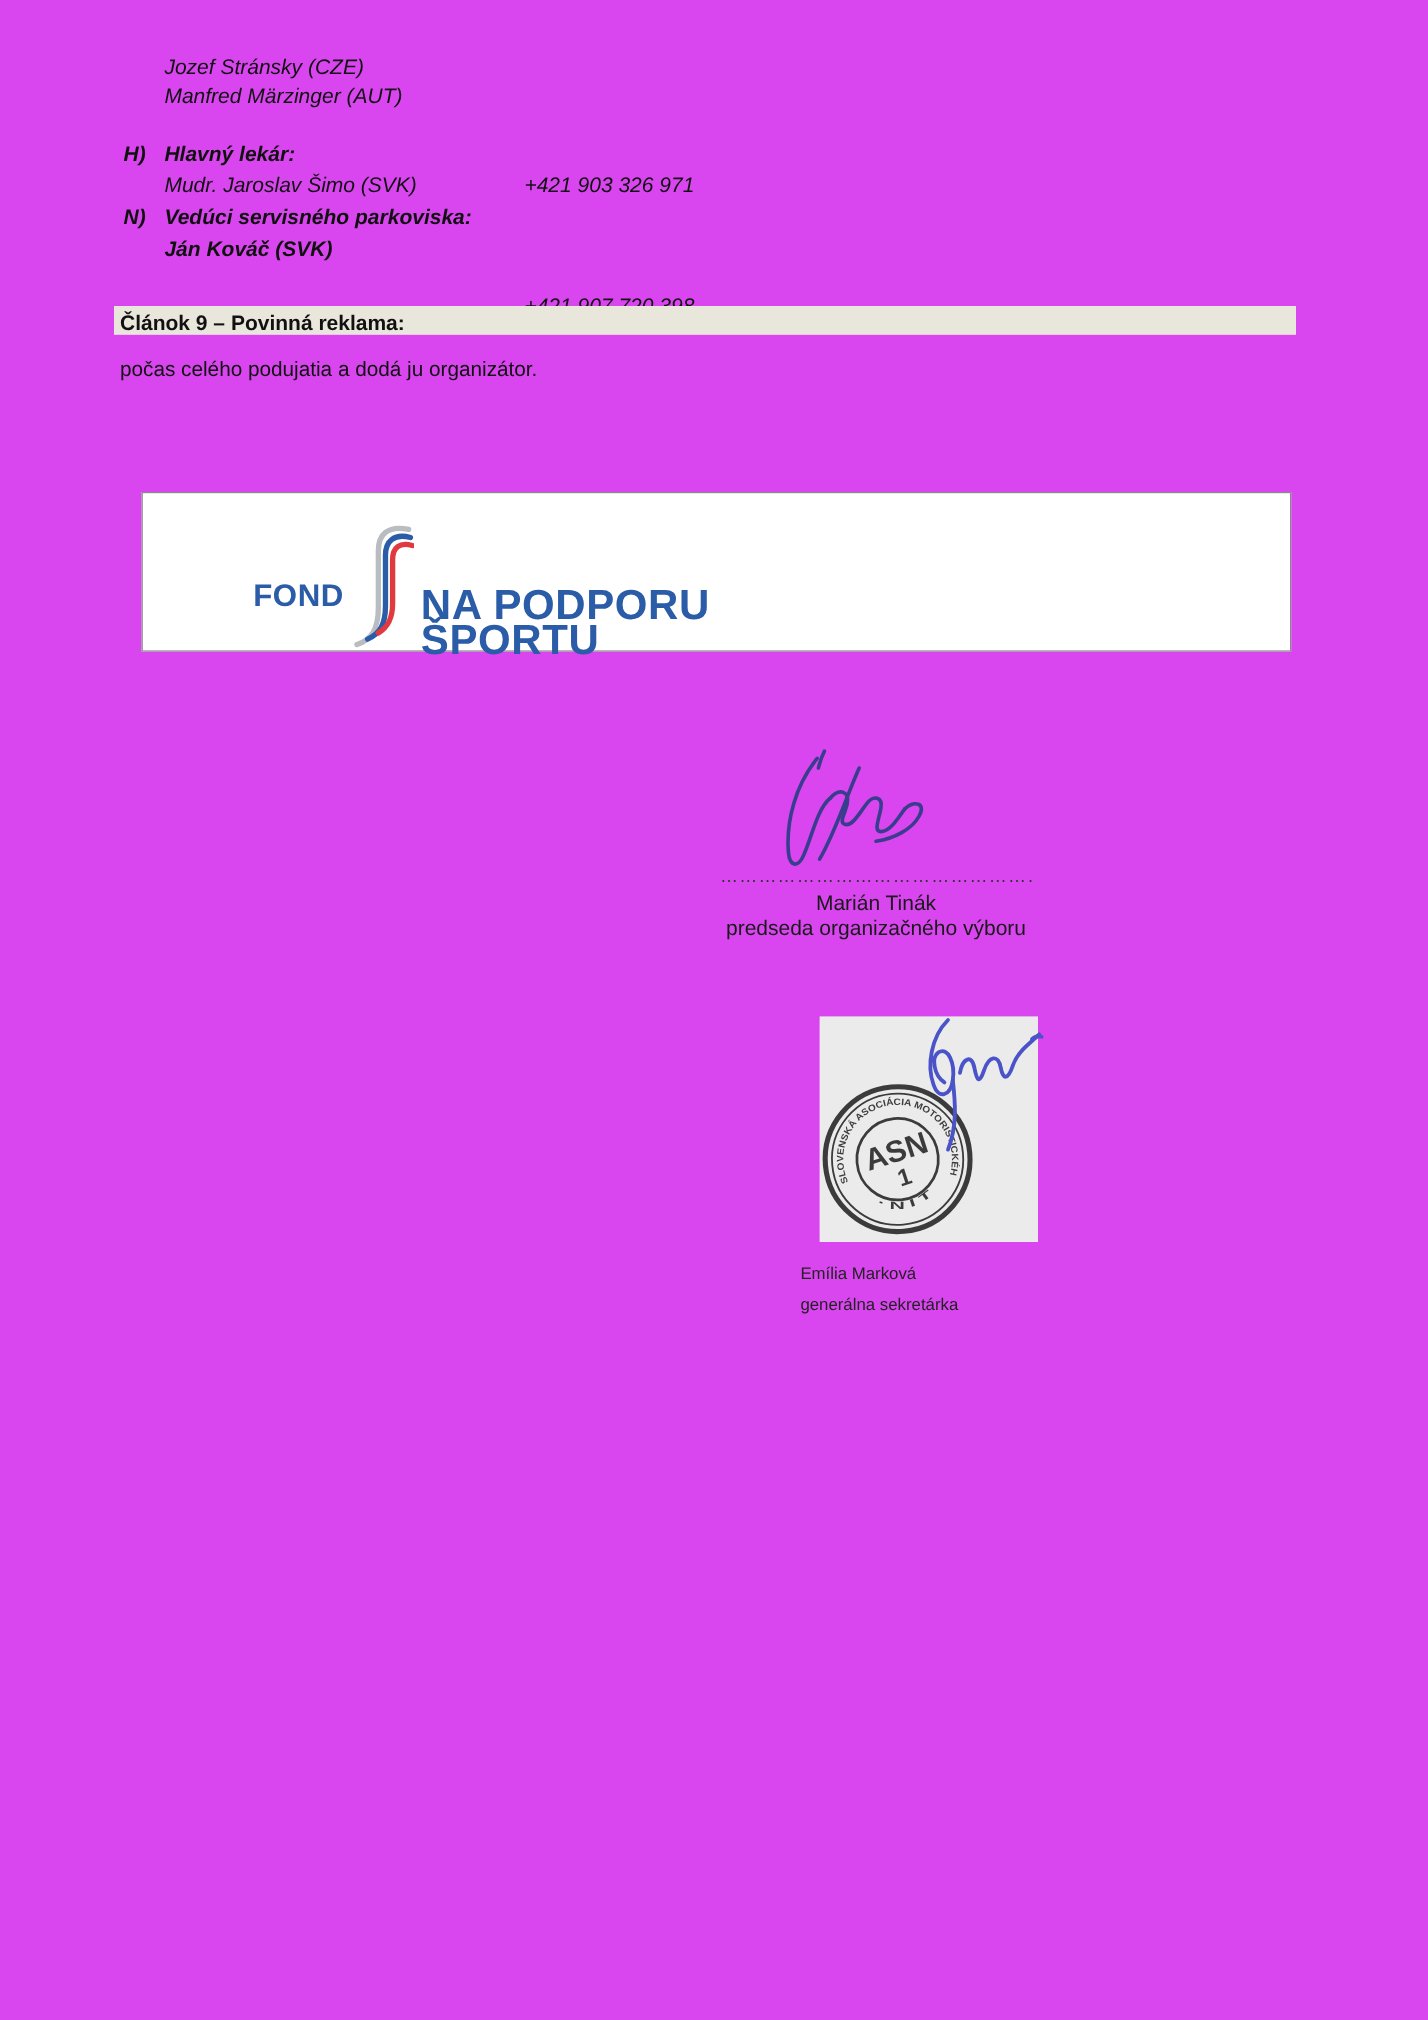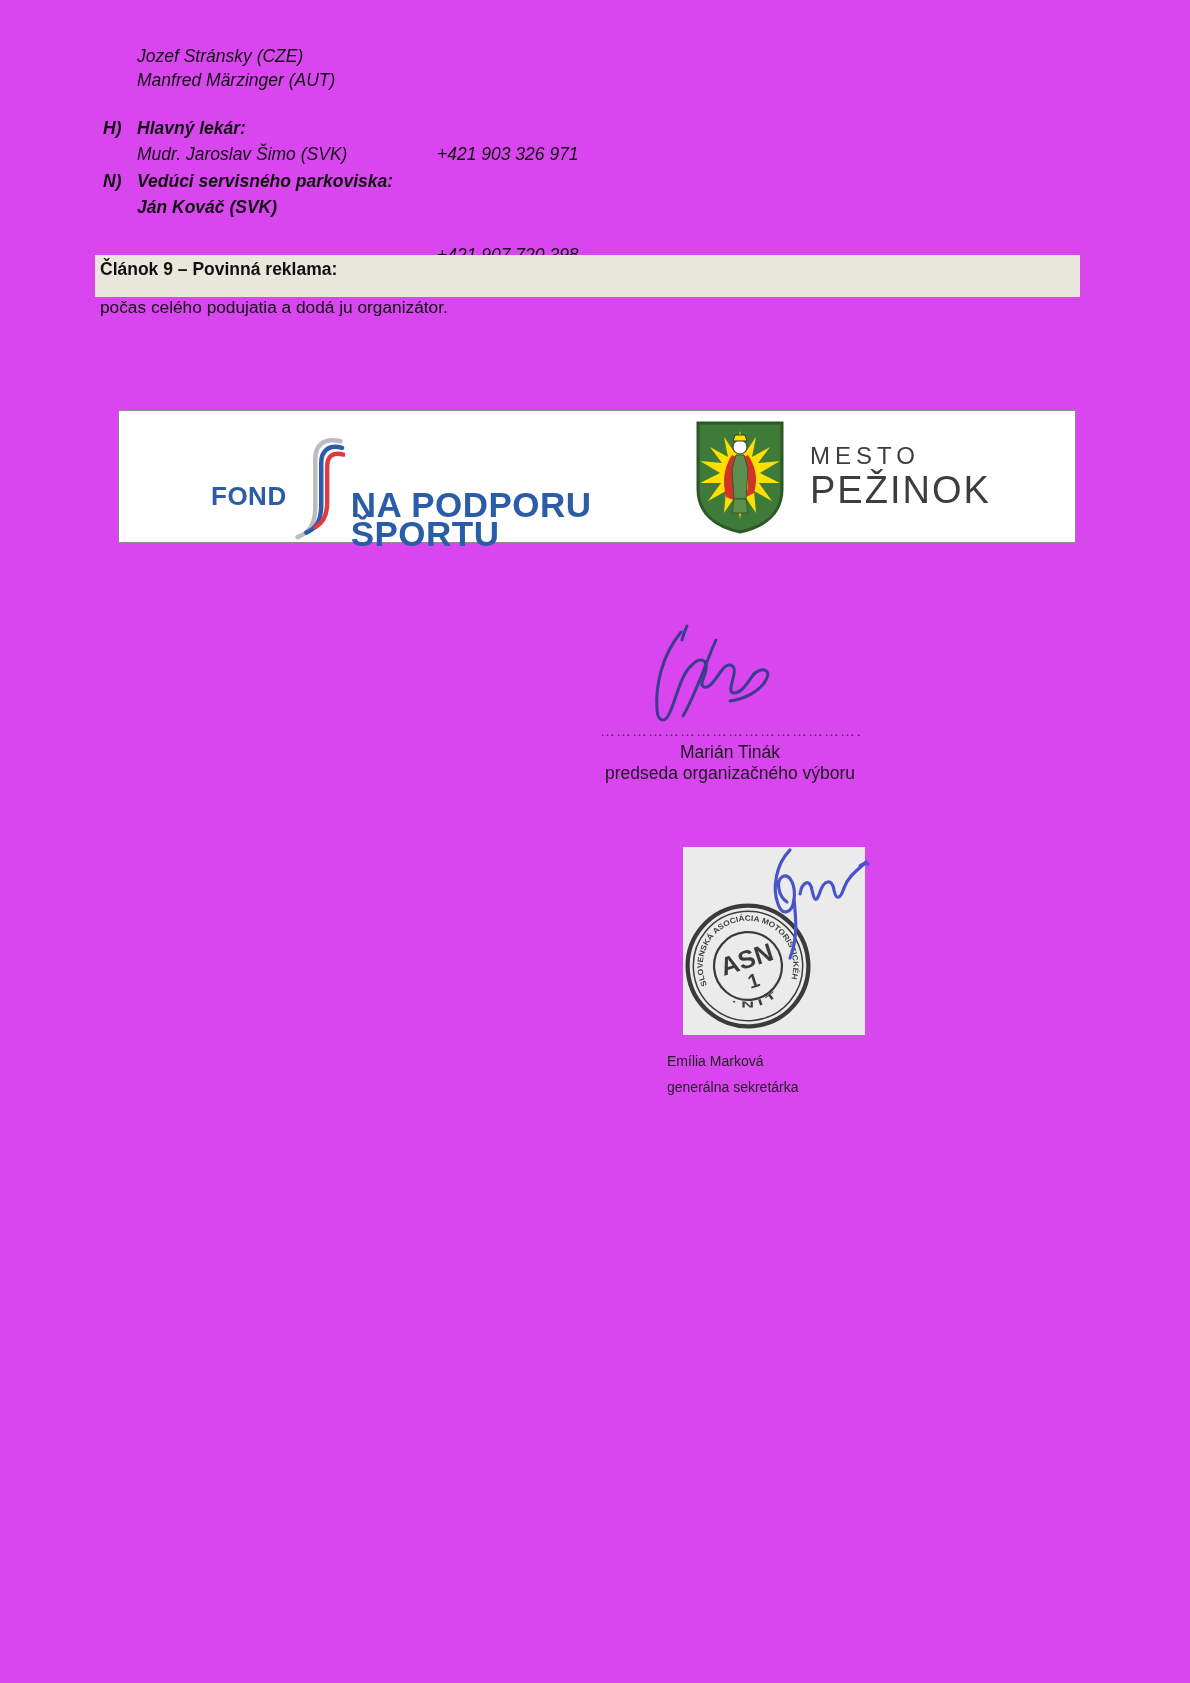--- a/index.html
+++ b/index.html
@@ -10,21 +10,21 @@
     background:#d946ef;
     font-family:"Liberation Sans", sans-serif;
     color:#111;
     overflow:hidden;
   }
   .abs{position:absolute;}
   .it{font-style:italic;}
   .bi{font-style:italic;font-weight:bold;}
   .body-txt{font-size:17.5px;line-height:24px;}
   .heading-band{
-    left:95px;top:255px;width:985px;height:42px;
+    left:95px;top:255px;width:985px;height:24px;
     background:#e9e7dc;
     font-weight:bold;font-size:17.5px;line-height:28px;
     padding-left:5px;box-sizing:border-box;
   }
   .para{
     left:100px;top:296px;width:915px;
     font-size:17.3px;line-height:22.5px;
   }
   .para .l1{text-align:justify;text-align-last:justify;}
   .logo-box{
@@ -92,38 +92,20 @@
         <path d="M64,10 C40,5 30,16 30,34 L30,98 C30,122 22,134 6,139" fill="none" stroke="#b9bcc0" stroke-width="6" stroke-linecap="round"></path>
         <path d="M66,19 C48,14 38,23 38,39 L38,96 C38,116 32,127 18,133" fill="none" stroke="#2b5ca8" stroke-width="6" stroke-linecap="round"></path>
         <path d="M68,28 C54,24 46,30 46,44 L46,93 C46,111 40,120 30,126" fill="none" stroke="#e03a3e" stroke-width="6" stroke-linecap="round"></path>
       </svg>
       <div class="fond-col">
         <div>NA PODPORU</div>
         <div>ŠPORTU</div>
       </div>
     </div>
 
-    <div class="abs pezinok-group">
-      <svg width="92" height="115" viewBox="0 0 92 115">
-        <path d="M4,4 H88 V70 C88,95 70,108 46,113 C22,108 4,95 4,70 Z" fill="#3e7a38" stroke="#2c5727" stroke-width="3"></path>
-        <g>
-          <polygon fill="#ffdf00" points="46,12 51,34 62,18 58,38 76,28 64,44 86,42 66,54 86,64 65,64 78,82 60,72 62,94 50,76 46,100 42,76 30,94 32,72 14,82 27,64 6,64 26,54 6,42 28,44 16,28 34,38 30,18 41,34"></polygon>
-          <circle cx="46" cy="28" r="7" fill="#ffffff" stroke="#333" stroke-width="1"></circle>
-          <path d="M39,22 h14 l-2,-6 h-10 Z" fill="#ffdf00" stroke="#333" stroke-width="1"></path>
-          <path d="M38,36 C30,48 28,62 32,78 L42,82 C38,64 40,50 46,40 Z" fill="#d13327"></path>
-          <path d="M54,36 C62,48 64,60 60,74 L52,78 C56,62 54,50 46,40 Z" fill="#d13327"></path>
-          <path d="M42,36 h8 l4,14 -2,30 h-12 l-2,-30 Z" fill="#5d8f4e" stroke="#37572c" stroke-width="1"></path>
-          <path d="M40,80 h12 l2,14 h-16 Z" fill="#5d8f4e" stroke="#37572c" stroke-width="1"></path>
-        </g>
-      </svg>
-      <div class="pez-text">
-        <div class="pez-l1">MESTO</div>
-        <div class="pez-l2">PEŽINOK</div>
-      </div>
-    </div>
   </div>
 
   <svg class="abs" style="left:595px;top:612px;" width="210" height="128" viewBox="0 0 210 128">
     <g fill="none" stroke="#383d8e" stroke-width="3" stroke-linecap="round">
       <path d="M86,20 C68,42 60,72 62,98 C63,110 70,112 75,100 C82,84 86,62 97,53"></path>
       <path d="M97,53 C105,44 113,48 111,58 C109,67 104,73 109,75 C115,77 121,66 127,58 C133,50 141,52 139,62 C137,72 133,81 139,81 C147,81 153,70 159,62"></path>
       <path d="M121,28 C111,50 101,82 88,104"></path>
       <path d="M159,62 C167,55 177,57 171,68 C165,79 150,87 135,89"></path>
       <path d="M92,14 C90,18 88,24 87,28"></path>
     </g>

